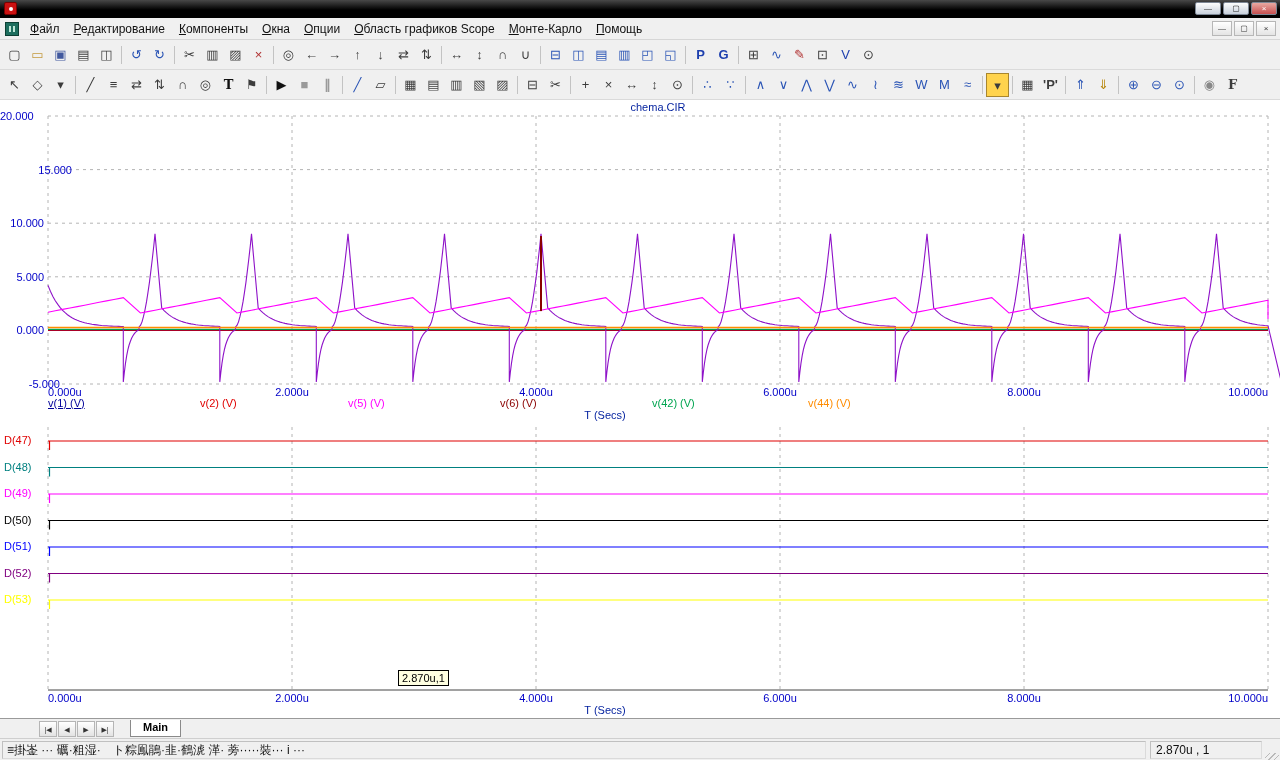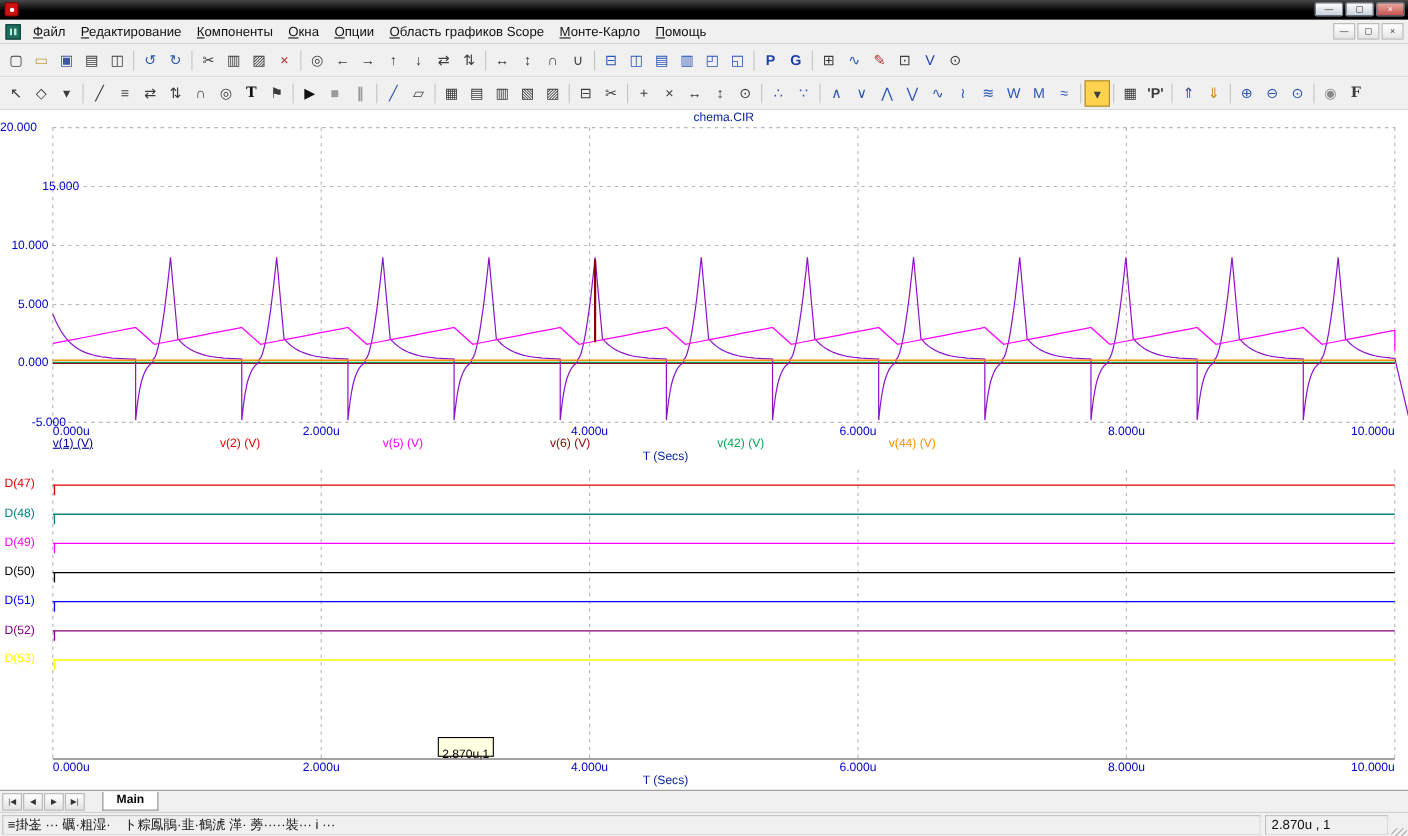--- a/index.html
+++ b/index.html
@@ -26,23 +26,23 @@
   #toolbar2{top:70px;}
   .tbtn{min-width:23px;height:24px;line-height:24px;padding:0 1px;text-align:center;font-size:13px;color:#3c3c3c;flex:none;}
   .tsep{width:1px;height:18px;background:#c3c3c3;margin:0 3px;flex:none;}
   
   #chart-svg{position:absolute;left:0;top:100px;width:1280px;height:618px;pointer-events:none;}
   .grid{stroke:#b4b4b4;stroke-dasharray:3 4;stroke-width:1;fill:none;}
   .trace{fill:none;stroke-width:1.1;}
   #labels{position:absolute;left:0;top:0;width:1280px;height:760px;pointer-events:none;}
   .lbl{position:absolute;font-size:11px;white-space:nowrap;color:#111;}
   #plot-title{position:absolute;left:588px;top:101px;width:140px;text-align:center;font-size:11px;color:#001f9e;}
-  #cursor-tooltip{position:absolute;left:398px;top:670px;height:16px;background:#ffffe1;border:1px solid #000;font-size:11px;line-height:14px;padding:8px 3px;color:#000;}
-  
-  #tabbar{position:absolute;left:0;top:718px;width:1280px;height:20px;background:#f0f0f0;border-top:1px solid #9a9a9a;display:flex;align-items:center;}
+  #cursor-tooltip{position:absolute;left:398px;top:670px;height:16px;background:#ffffe1;border:1px solid #000;font-size:11px;line-height:14px;padding:0 3px;color:#000;}
+  
+  #tabbar{position:absolute;left:0;top:718px;width:1280px;height:20px;background:#f0f0f0;border-top:1px solid #9a9a9a;display:flex;align-items:center;padding-left:37px;}
   #tab-nav{display:flex;margin-left:2px;gap:1px;}
   .navbtn{width:18px;height:16px;border:1px solid #b5b5b5;background:linear-gradient(#fff,#e3e3e3);font-size:7px;line-height:15px;text-align:center;color:#333;}
   .tab{margin-left:16px;height:17px;background:#fff;border:1px solid #8a8a8a;border-top:none;font-size:11px;font-weight:bold;padding:1px 12px 0;color:#000;}
   .tab-filler{flex:1;}
   
   #statusbar{position:absolute;left:0;top:738px;width:1280px;height:30px;background:#f0f0f0;border-top:1px solid #cfcfcf;}
   .status-left{position:absolute;left:2px;top:2px;width:1144px;height:18px;border:1px solid #dadada;border-top-color:#c0c0c0;border-left-color:#c0c0c0;padding:0 4px;font-size:12px;line-height:17px;color:#111;overflow:hidden;white-space:nowrap;}
   .status-right{position:absolute;left:1150px;top:2px;width:112px;height:18px;border:1px solid #dadada;border-top-color:#c0c0c0;border-left-color:#c0c0c0;padding:0 5px;font-size:12px;line-height:17px;color:#111;white-space:nowrap;}
   .grip{position:absolute;right:1px;bottom:1px;width:14px;height:14px;background:repeating-linear-gradient(135deg,transparent 0 3px,#b9b9b9 3px 4px);}
 </style>

